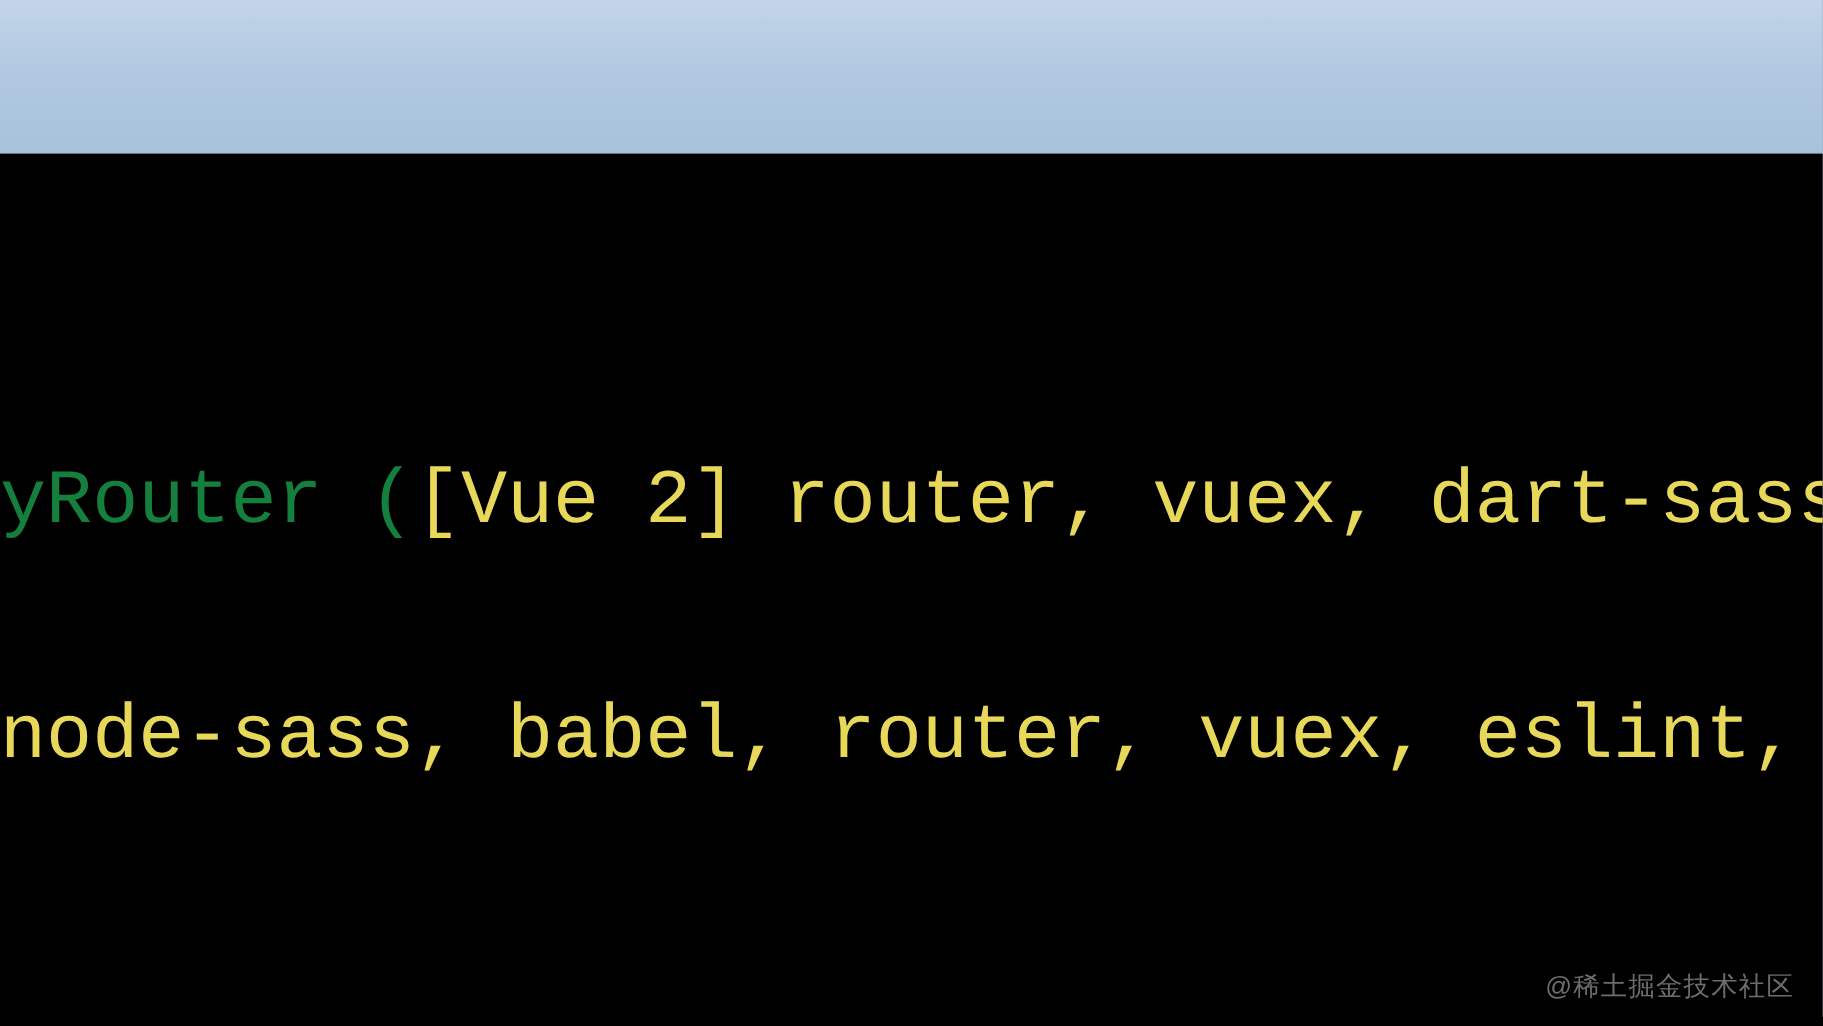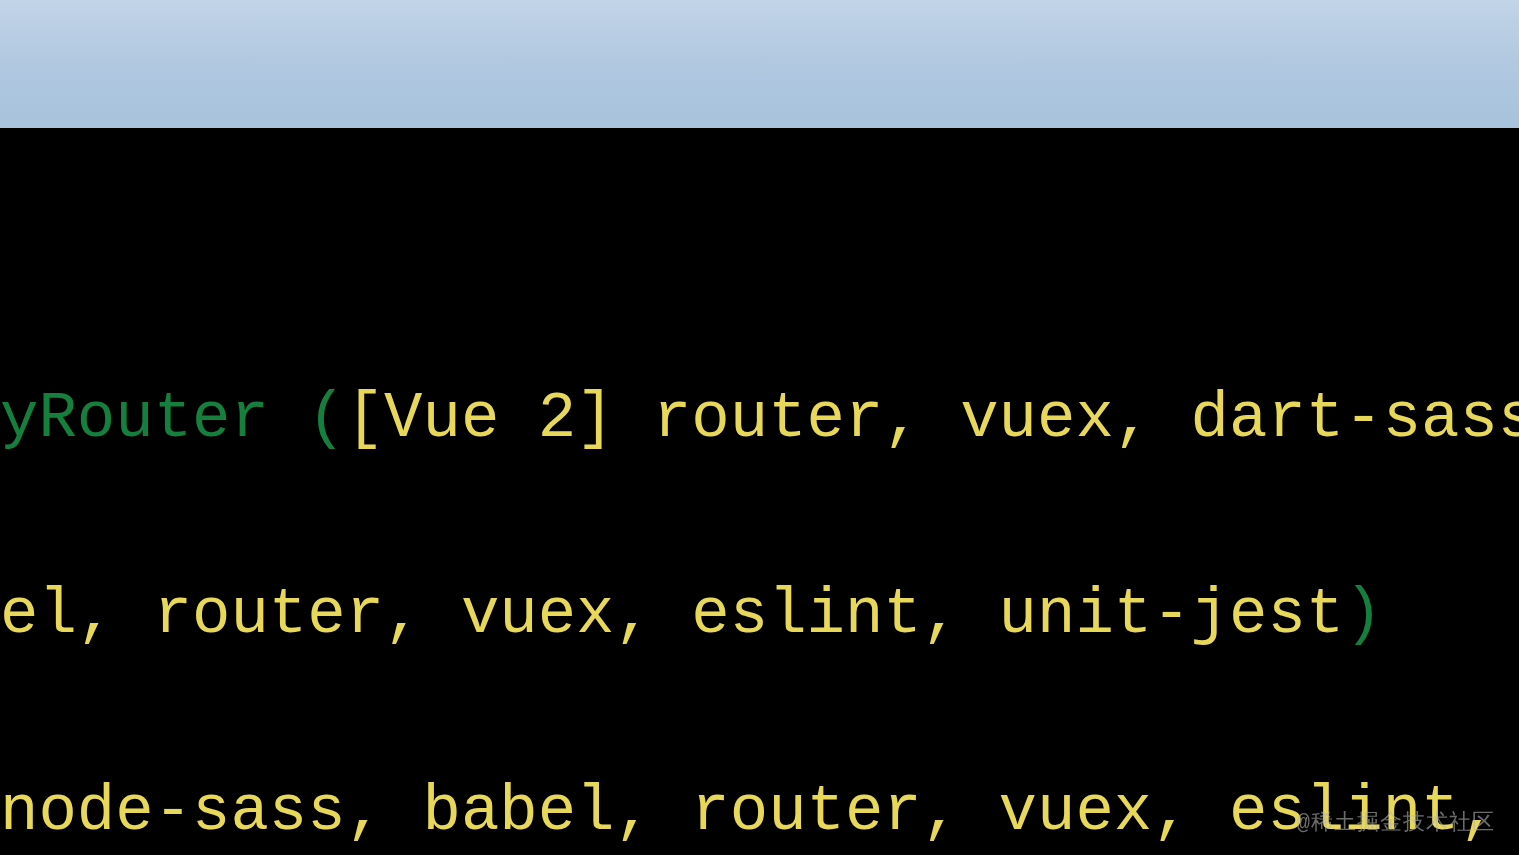--- a/index.html
+++ b/index.html
@@ -47,33 +47,32 @@
       color: #15803d;
     }
     .text-yellow {
       color: #e8d85a;
     }
     .watermark {
       position: absolute;
       bottom: 18px;
       right: 24px;
       color: rgba(180, 180, 180, 0.6);
-      font-family: Liberation Mono, monospace;
+      font-family: Liberation Sans, sans-serif;
       font-size: 22px;
       letter-spacing: 1px;
     }
   </style>
 </head>
 <body>
 
 <div class="window-titlebar"></div>
 
 <div class="terminal-container">
   <div class="terminal-content">
     <div class="terminal-line"><span class="text-white">yRouter (</span><span class="text-yellow">[Vue 2] router, vuex, dart-sass, bal</span></div>
-    <div class="terminal-line"><span class="text-yellow">el, router, vuex, eslint, unit-jest</span><span class="text-white">)</span></div>
     <div class="terminal-line"><span class="text-yellow">node-sass, babel, router, vuex, eslint, unit</span></div>
     
     
   </div>
 </div>
 
 <div class="watermark">@稀土掘金技术社区</div>
 
 </body></html>

